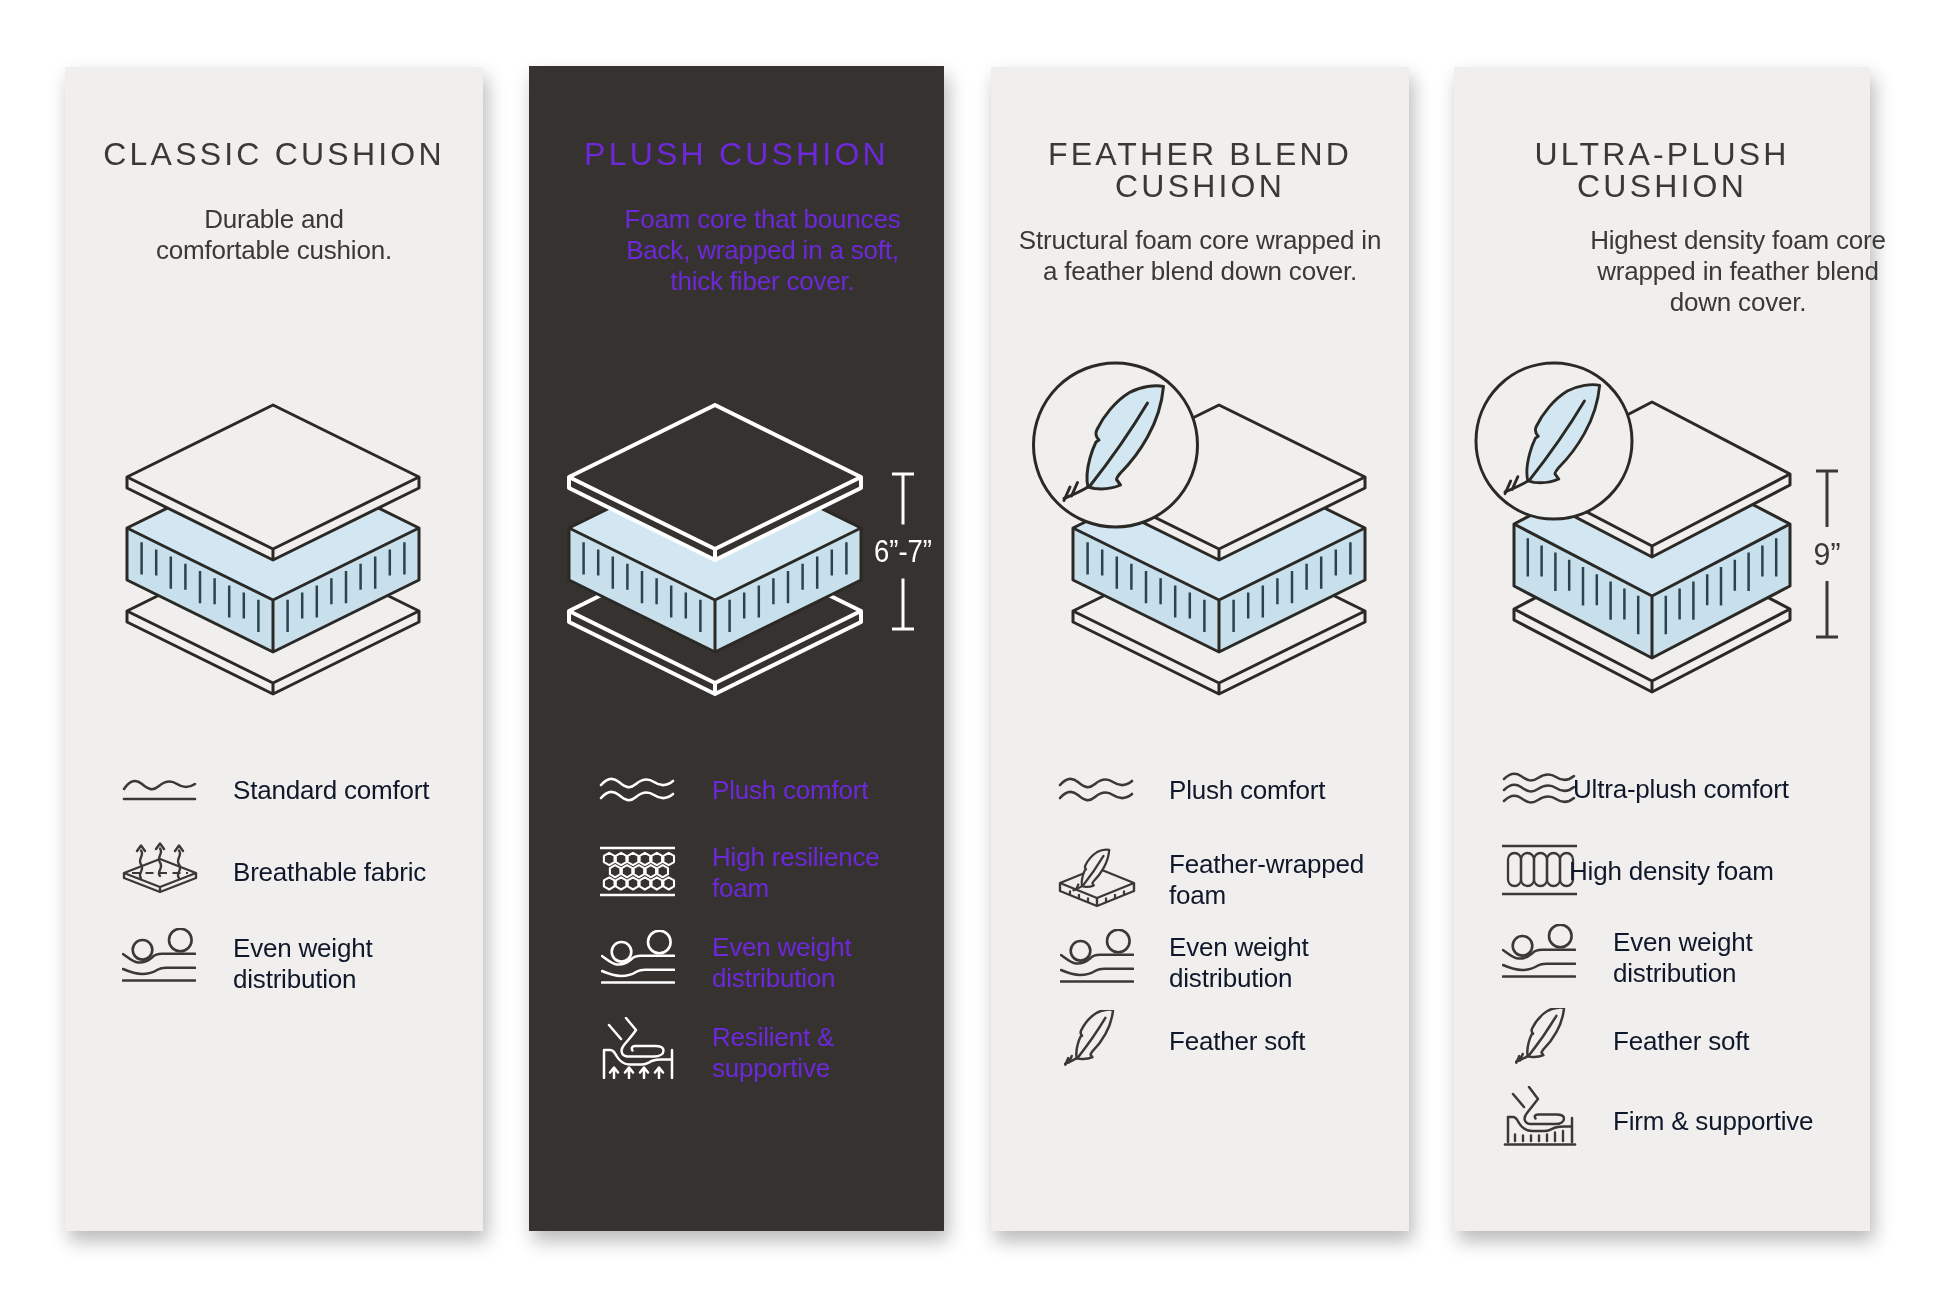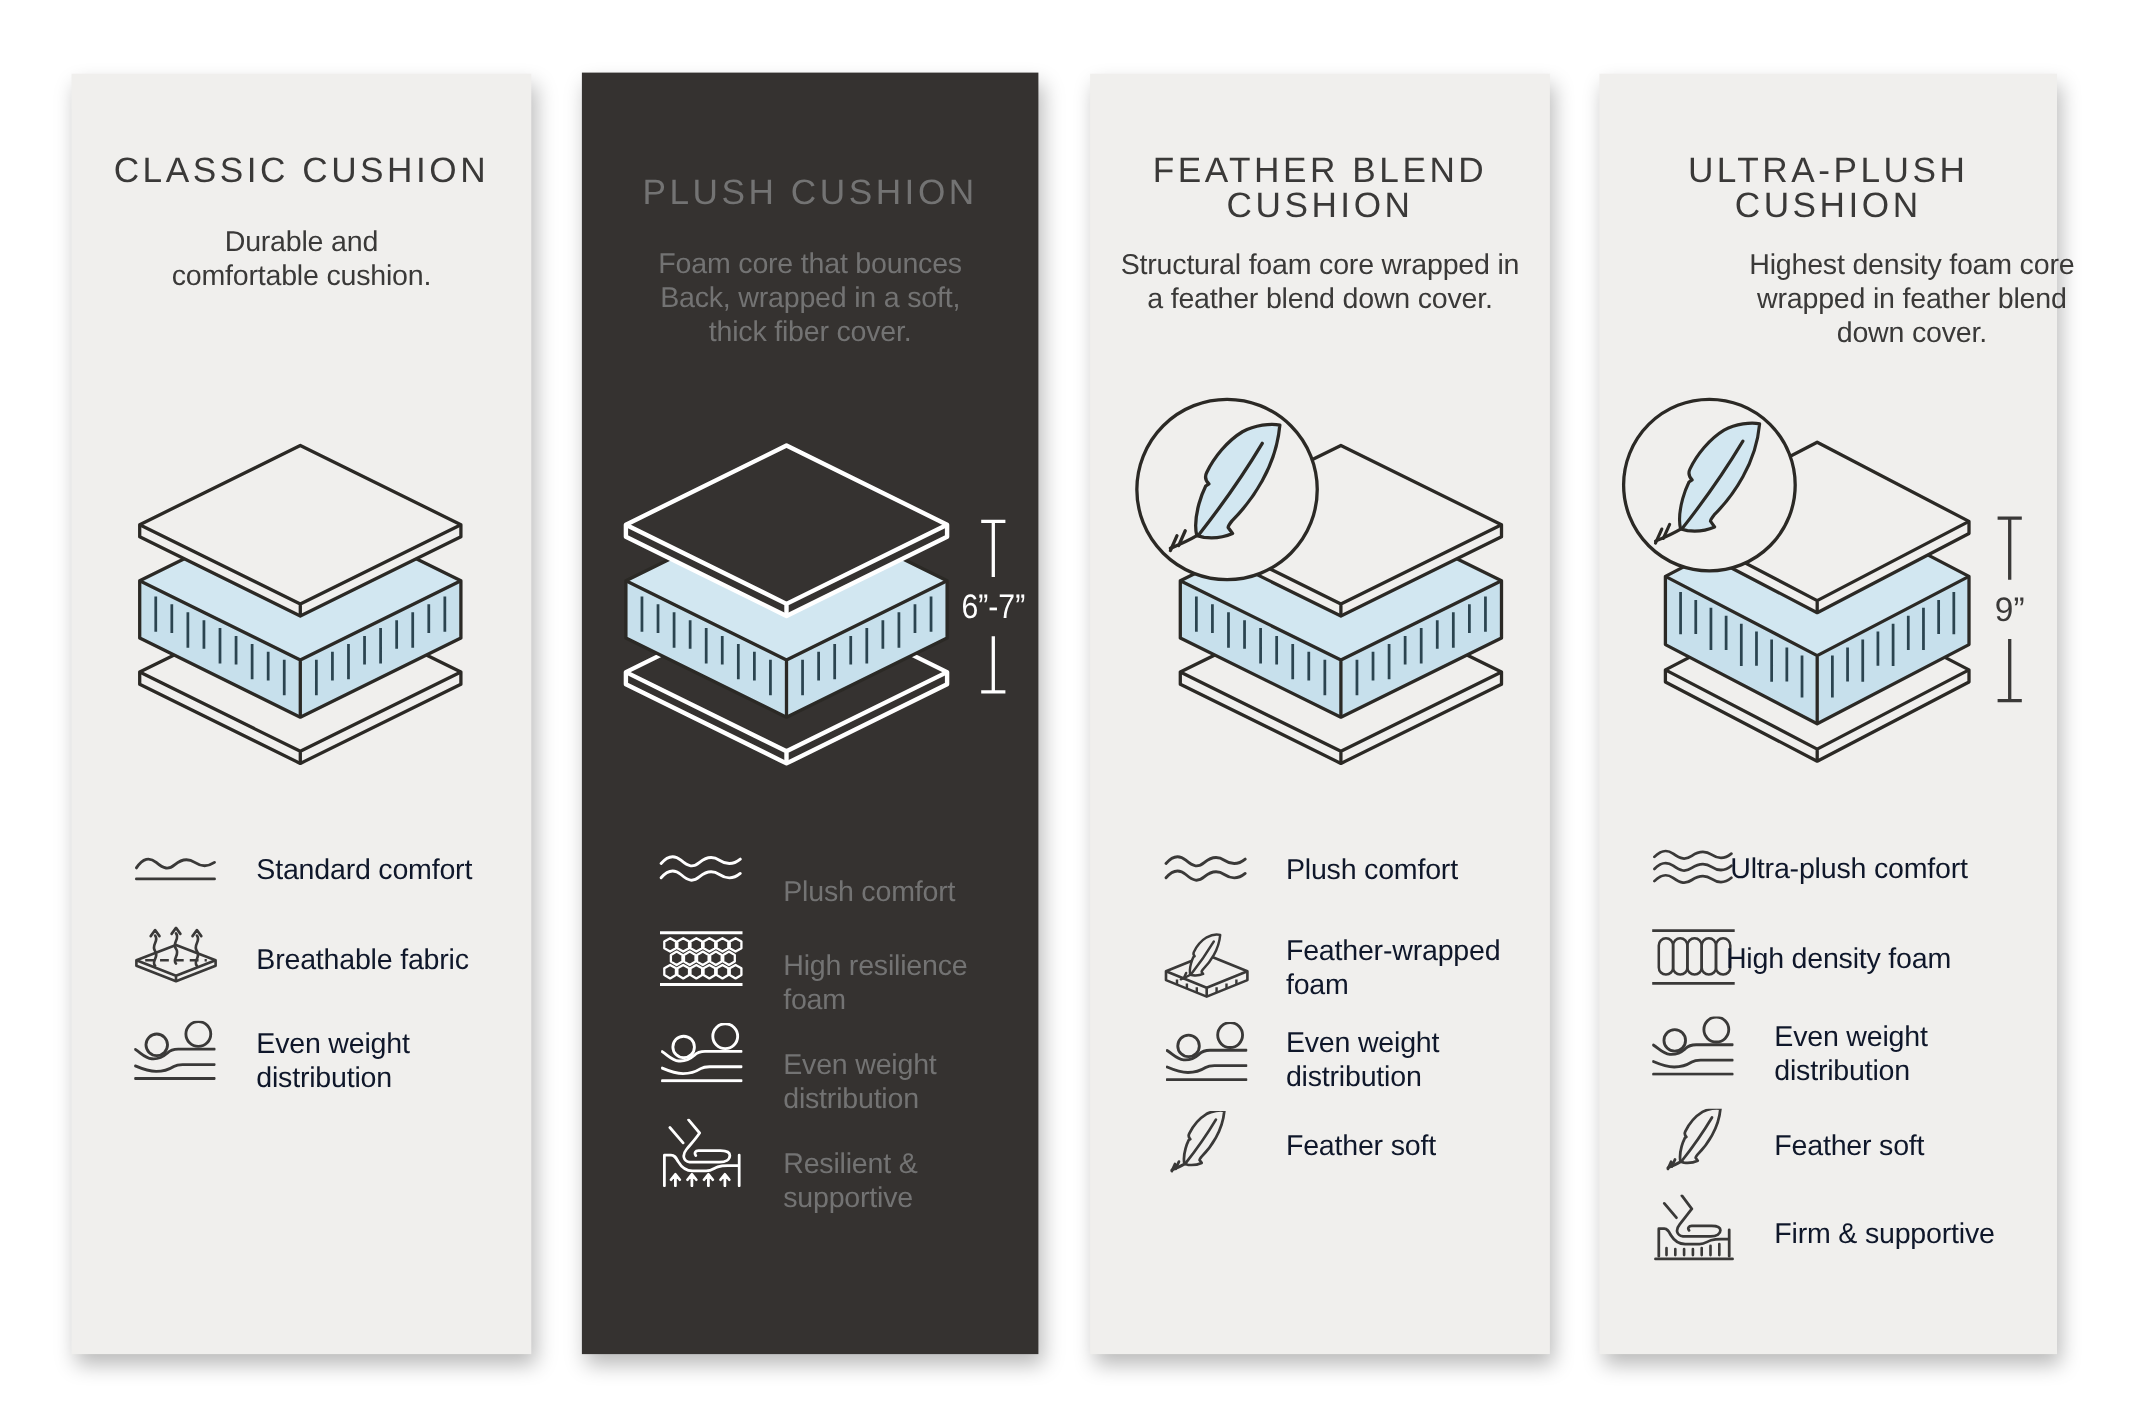--- a/index.html
+++ b/index.html
@@ -1,34 +1,34 @@
 <!DOCTYPE html>
 <html><head><meta charset="utf-8">
 <style>
 html,body{margin:0;padding:0;}
 body{width:1946px;height:1298px;background:#fff;position:relative;overflow:hidden;
   font-family:"Liberation Sans",sans-serif;}
 .panel{position:absolute;box-shadow:4px 10px 18px rgba(0,0,0,0.28);}
 .title{position:absolute;font-weight:normal;font-size:32px;letter-spacing:3.2px;line-height:32px;text-align:center;color:#3a3938;}
 .desc{position:absolute;font-size:26px;line-height:31px;letter-spacing:-0.2px;text-align:center;color:#3a3938;}
 .ft{position:absolute;font-size:26px;line-height:31px;letter-spacing:-0.2px;color:#0f172a;}
-.w{color:#737373;margin-top:20px;}
+.w{color:#6d28d9;}
 svg{display:block;}
 .stack{position:absolute;}
 </style></head><body>
 <div class="panel" style="left:65px;top:67px;width:418px;height:1164px;background:#f0efed"></div>
 <div class="panel" style="left:529px;top:66px;width:415px;height:1165px;background:#353230"></div>
 <div class="panel" style="left:991px;top:67px;width:418px;height:1164px;background:#f0efed"></div>
 <div class="panel" style="left:1454px;top:67px;width:416px;height:1164px;background:#f0efed"></div>
 <div class="title" style="left:65px;top:138px;width:418px">CLASSIC CUSHION</div>
 <div class="title w" style="left:529px;top:138px;width:415px">PLUSH CUSHION</div>
 <div class="title" style="left:991px;top:138px;width:418px">FEATHER BLEND<br>CUSHION</div>
 <div class="title" style="left:1454px;top:138px;width:416px">ULTRA-PLUSH<br>CUSHION</div>
 <div class="desc" style="left:65px;top:204px;width:418px">Durable and<br>comfortable cushion.</div>
-<div class="desc w" style="left:529px;top:204px;width:415px">Foam core that bounces<br>Back, wrapped in a soft,<br>thick fiber cover.</div>
+<div class="desc w" style="left:555px;top:204px;width:415px">Foam core that bounces<br>Back, wrapped in a soft,<br>thick fiber cover.</div>
 <div class="desc" style="left:991px;top:225px;width:418px">Structural foam core wrapped in<br>a feather blend down cover.</div>
 <div class="desc" style="left:1530px;top:225px;width:416px">Highest density foam core<br>wrapped in feather blend<br>down cover.</div>
 <svg class="stack" style="left:65px;top:350px" width="418" height="370" viewBox="65 350 418 370">
     <path d="M127,611 L273,539 L419,611 L419,622 L273,694 L127,622 Z" fill="#f0efed" stroke="#2b2925" stroke-width="3" stroke-linejoin="round"></path>
     <path d="M127,611 L273,683 L419,611 M273,683 L273,694" fill="none" stroke="#2b2925" stroke-width="3" stroke-linejoin="round"></path>
     <path d="M127,528 L273,456 L419,528 L273,600 Z" fill="#d2e7f1" stroke="none"></path>
     <path d="M127,528 L273,600 L273,652 L127,580 Z" fill="#c7e0ec" stroke="none"></path>
     <path d="M419,528 L273,600 L273,652 L419,580 Z" fill="#c7e0ec" stroke="none"></path>
     <path d="M141.6,542.2 L141.6,574.4 M404.4,542.2 L404.4,574.4 M156.2,549.4 L156.2,575.4 M389.8,549.4 L389.8,575.4 M170.8,556.6 L170.8,588.8 M375.2,556.6 L375.2,588.8 M185.4,563.8 L185.4,589.8 M360.6,563.8 L360.6,589.8 M200.0,571.0 L200.0,603.2 M346.0,571.0 L346.0,603.2 M214.6,578.2 L214.6,604.2 M331.4,578.2 L331.4,604.2 M229.2,585.4 L229.2,617.6 M316.8,585.4 L316.8,617.6 M243.8,592.6 L243.8,618.6 M302.2,592.6 L302.2,618.6 M258.4,599.8 L258.4,632.0 M287.6,599.8 L287.6,632.0" stroke="#2b4450" stroke-width="2.5" fill="none"></path>
     <path d="M127,528 L273,456 L419,528 L419,580 L273,652 L127,580 Z" fill="none" stroke="#2b2925" stroke-width="3" stroke-linejoin="round"></path>

